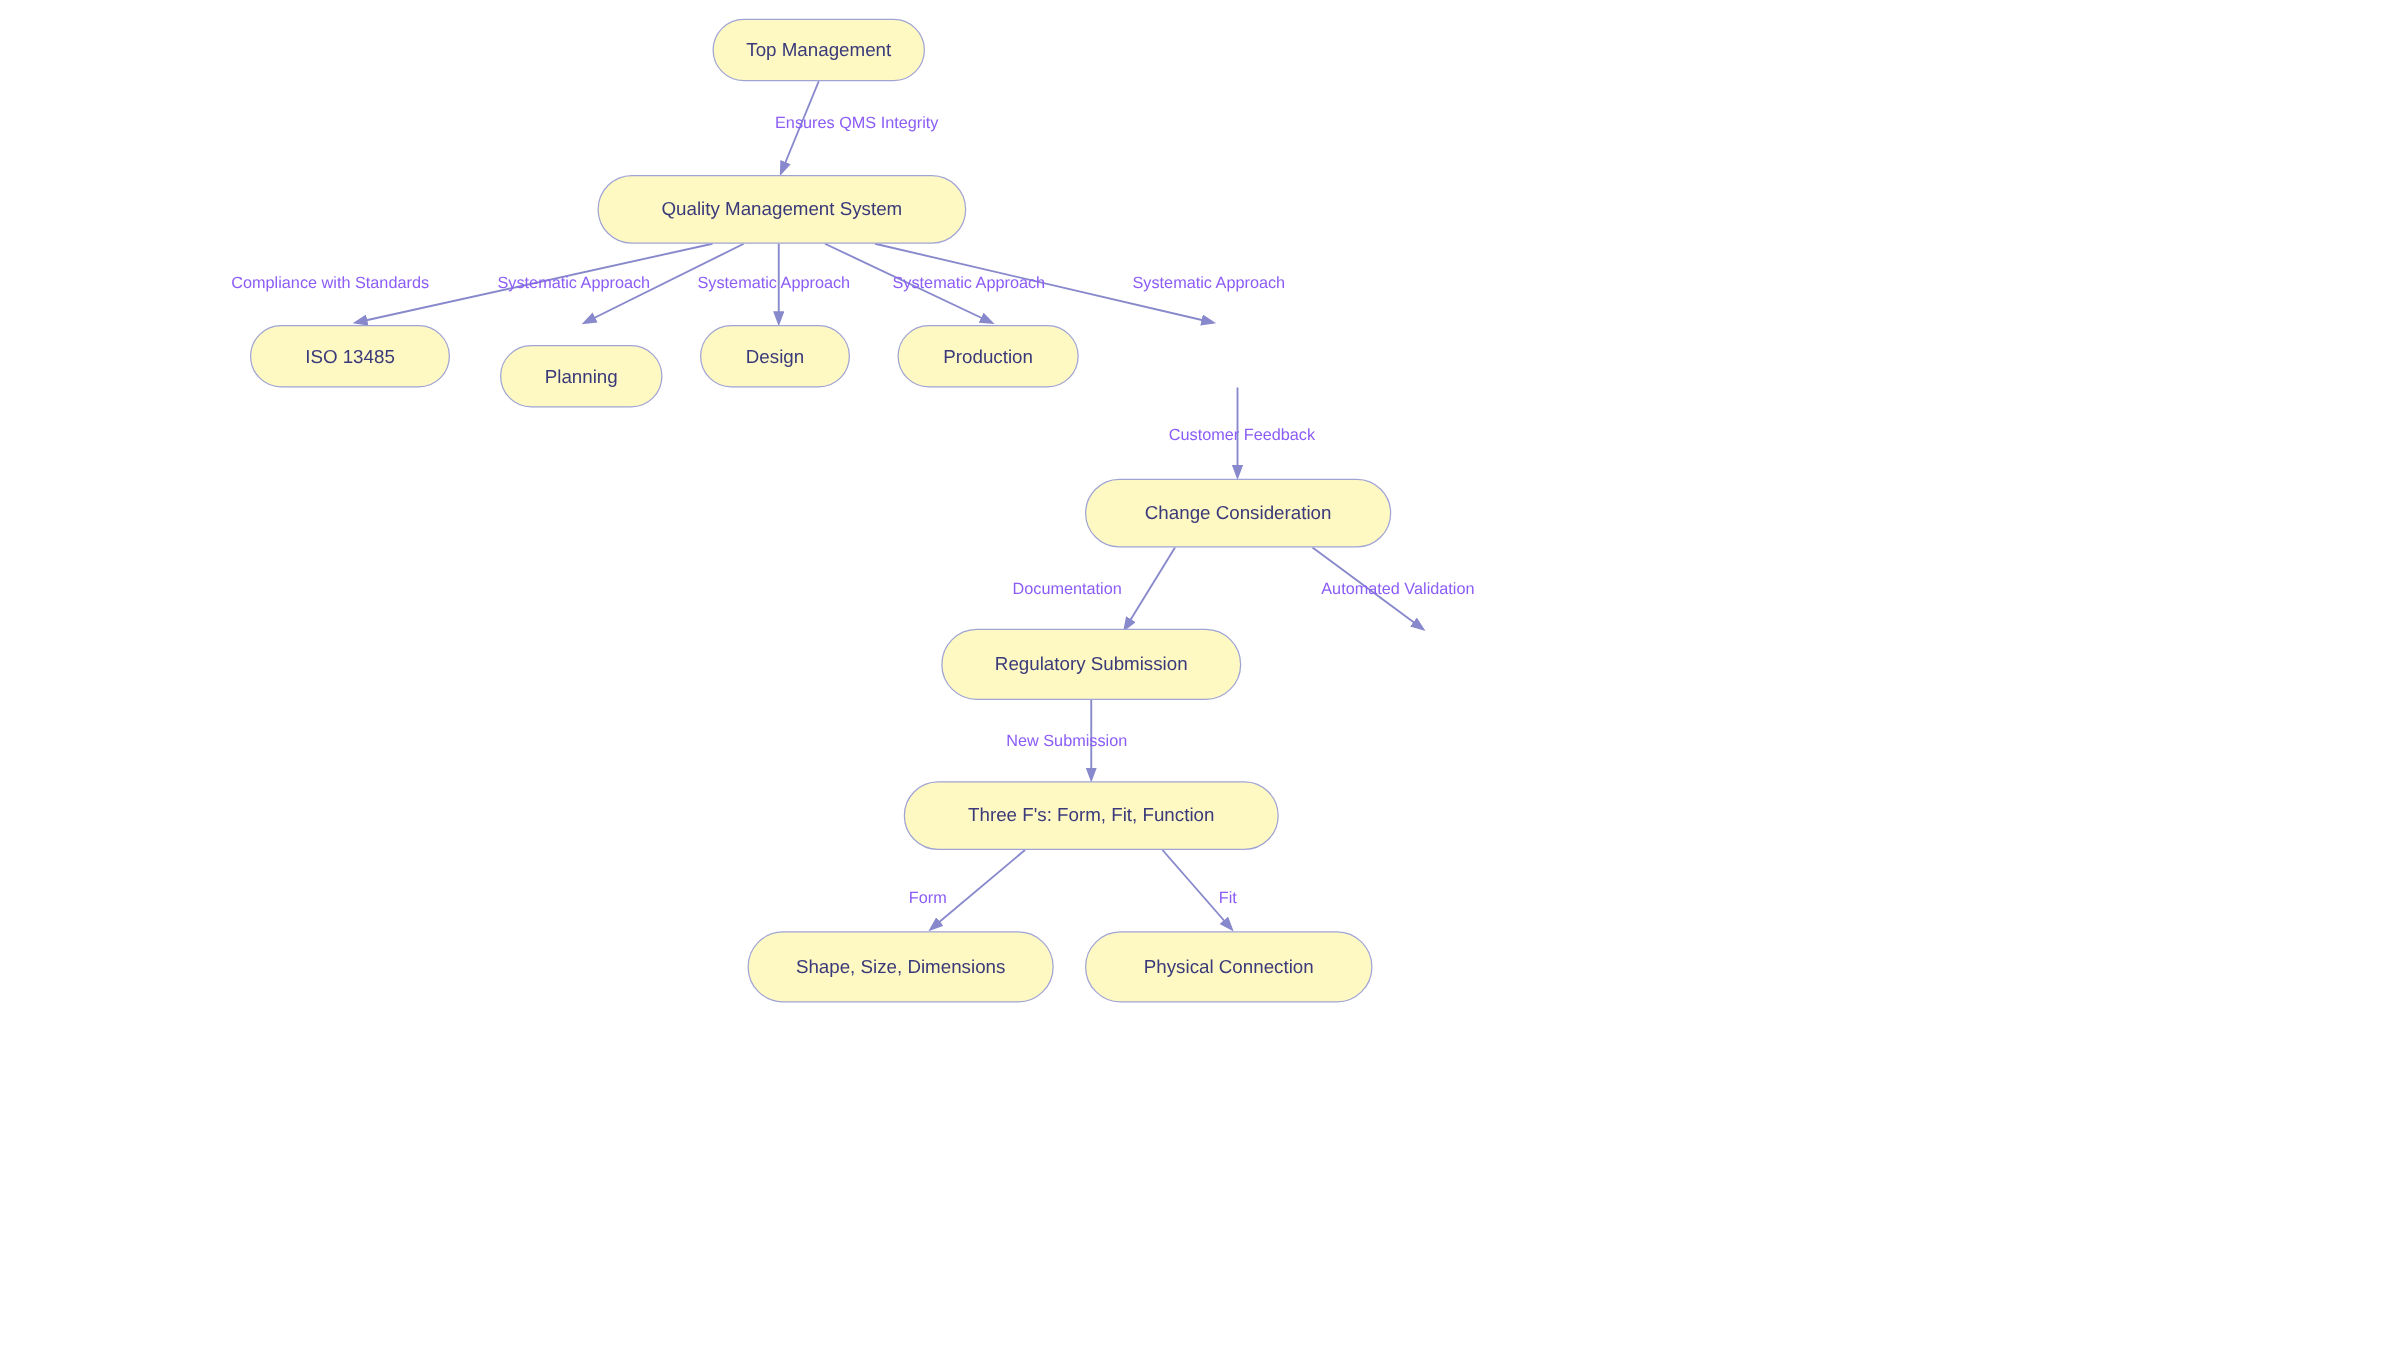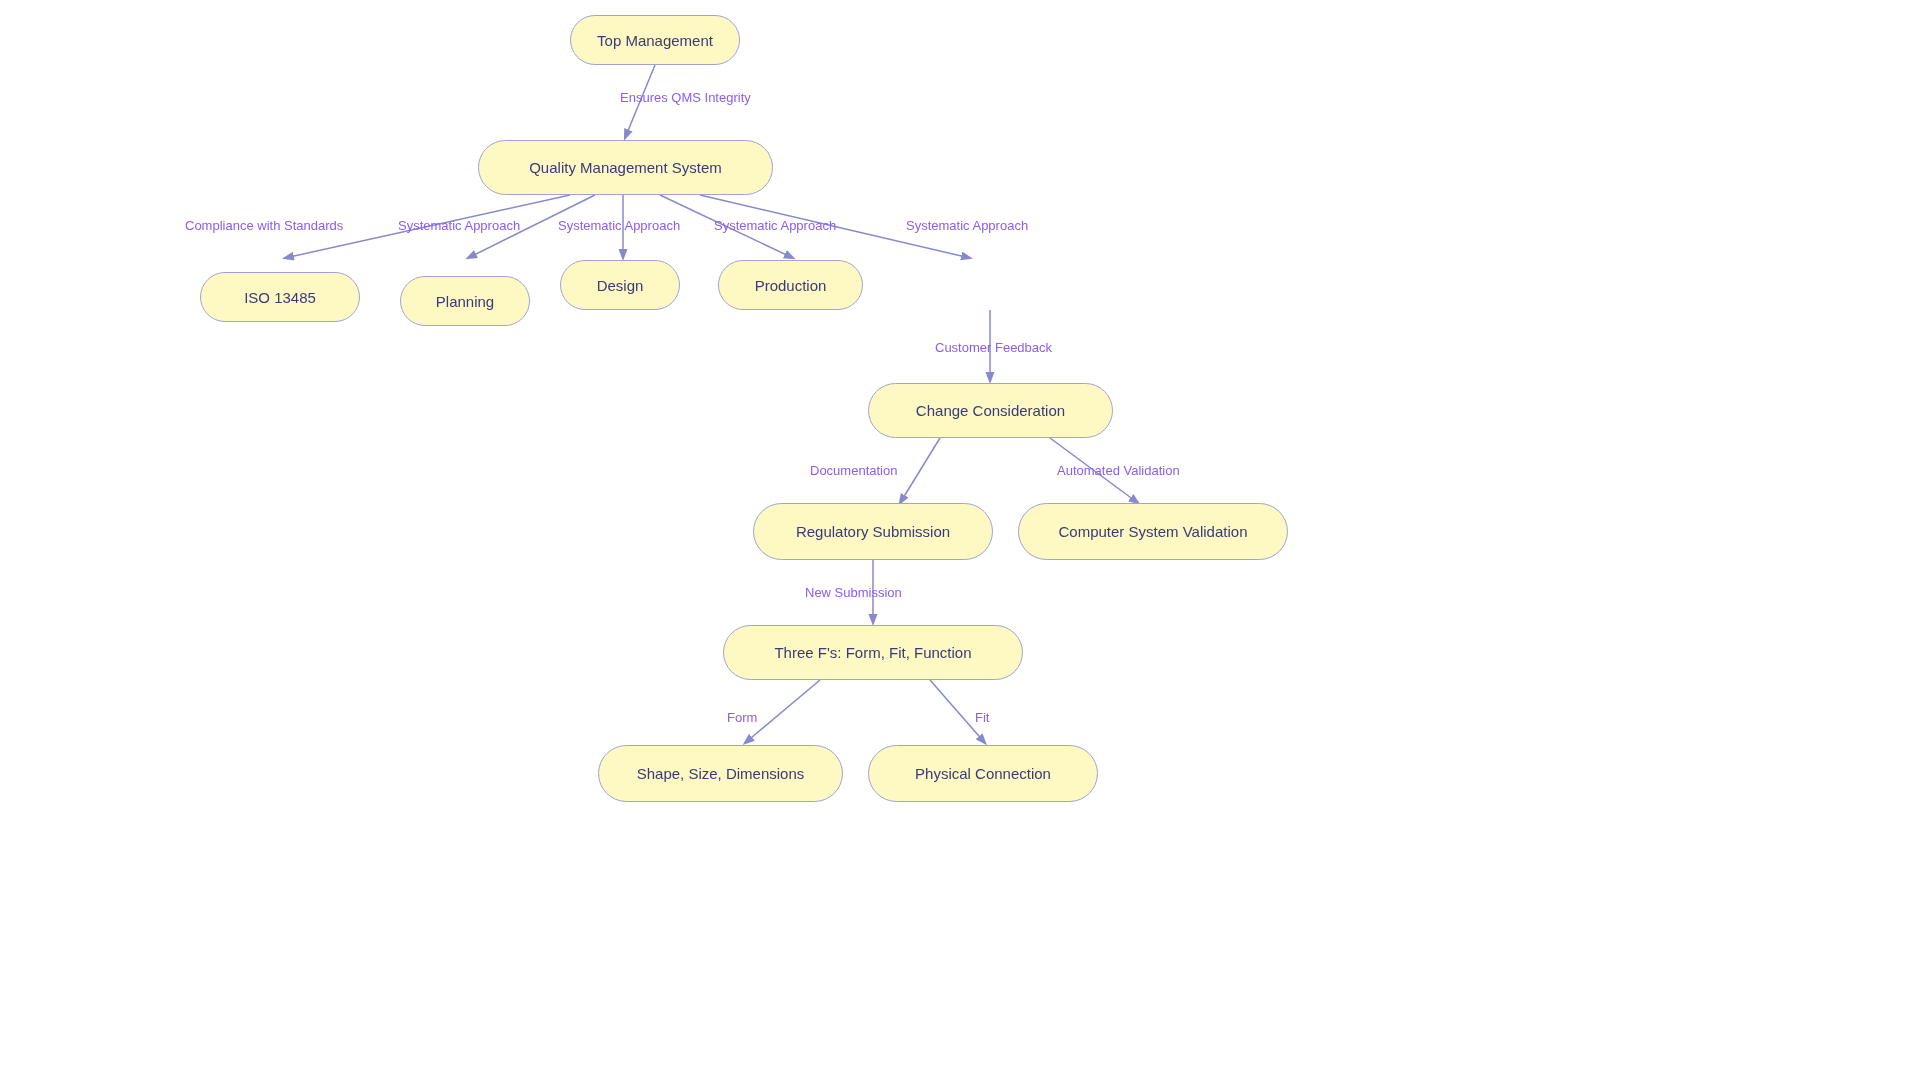--- a/index.html
+++ b/index.html
@@ -107,21 +107,21 @@
   <div class="edge-label" style="left:975px; top:710px;">Fit</div>
 
   <div class="node" style="left:570px; top:15px; width:170px; height:50px;">
     <span>Top Management</span>
   </div>
 
   <div class="node" style="left:478px; top:140px; width:295px; height:55px;">
     <span>Quality Management System</span>
   </div>
 
-  <div class="node" style="left:200px; top:260px; width:160px; height:50px;margin-top:12px;">
+  <div class="node" style="left:200px; top:260px; width:160px; height:50px;">
     <span>ISO 13485</span>
   </div>
 
   <div class="node" style="left:400px; top:260px; width:130px; height:50px;margin-top:16px;">
     <span>Planning</span>
   </div>
 
   <div class="node" style="left:560px; top:260px; width:120px; height:50px;">
     <span>Design</span>
   </div>
@@ -132,23 +132,20 @@
 
 
   <div class="node" style="left:868px; top:383px; width:245px; height:55px;">
     <span>Change Consideration</span>
   </div>
 
   <div class="node" style="left:753px; top:503px; width:240px; height:57px;">
     <span>Regulatory Submission</span>
   </div>
 
-  <div class="node" style="left:1018px; top:503px; width:270px; height:57px;">
-    <span>Computer System Validation</span>
-  </div>
 
   <div class="node" style="left:723px; top:625px; width:300px; height:55px;">
     <span>Three F's: Form, Fit, Function</span>
   </div>
 
   <div class="node" style="left:598px; top:745px; width:245px; height:57px;">
     <span>Shape, Size, Dimensions</span>
   </div>
 
   <div class="node" style="left:868px; top:745px; width:230px; height:57px;">

